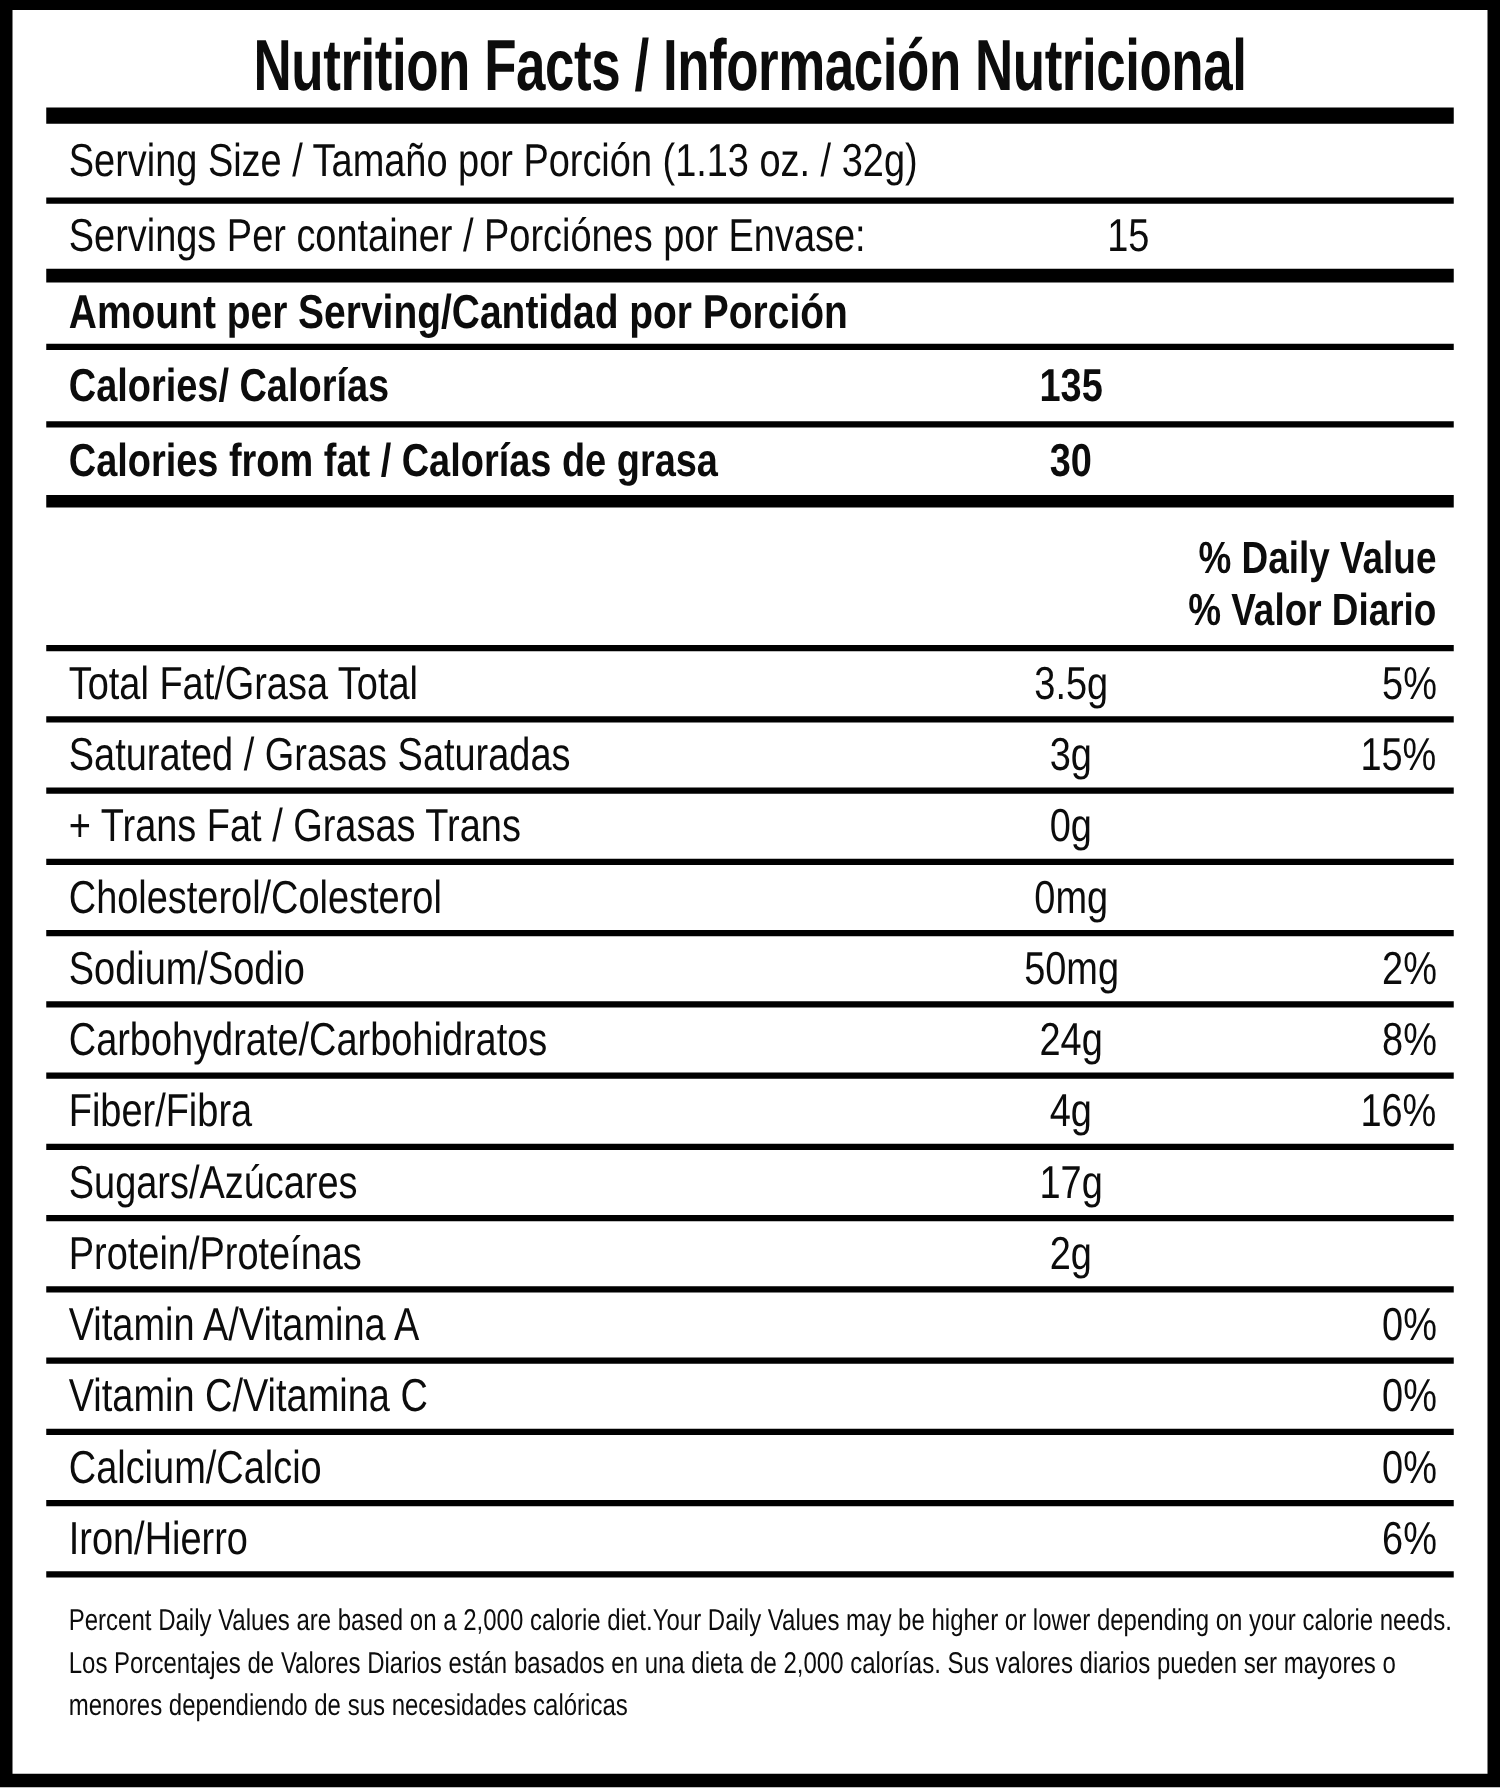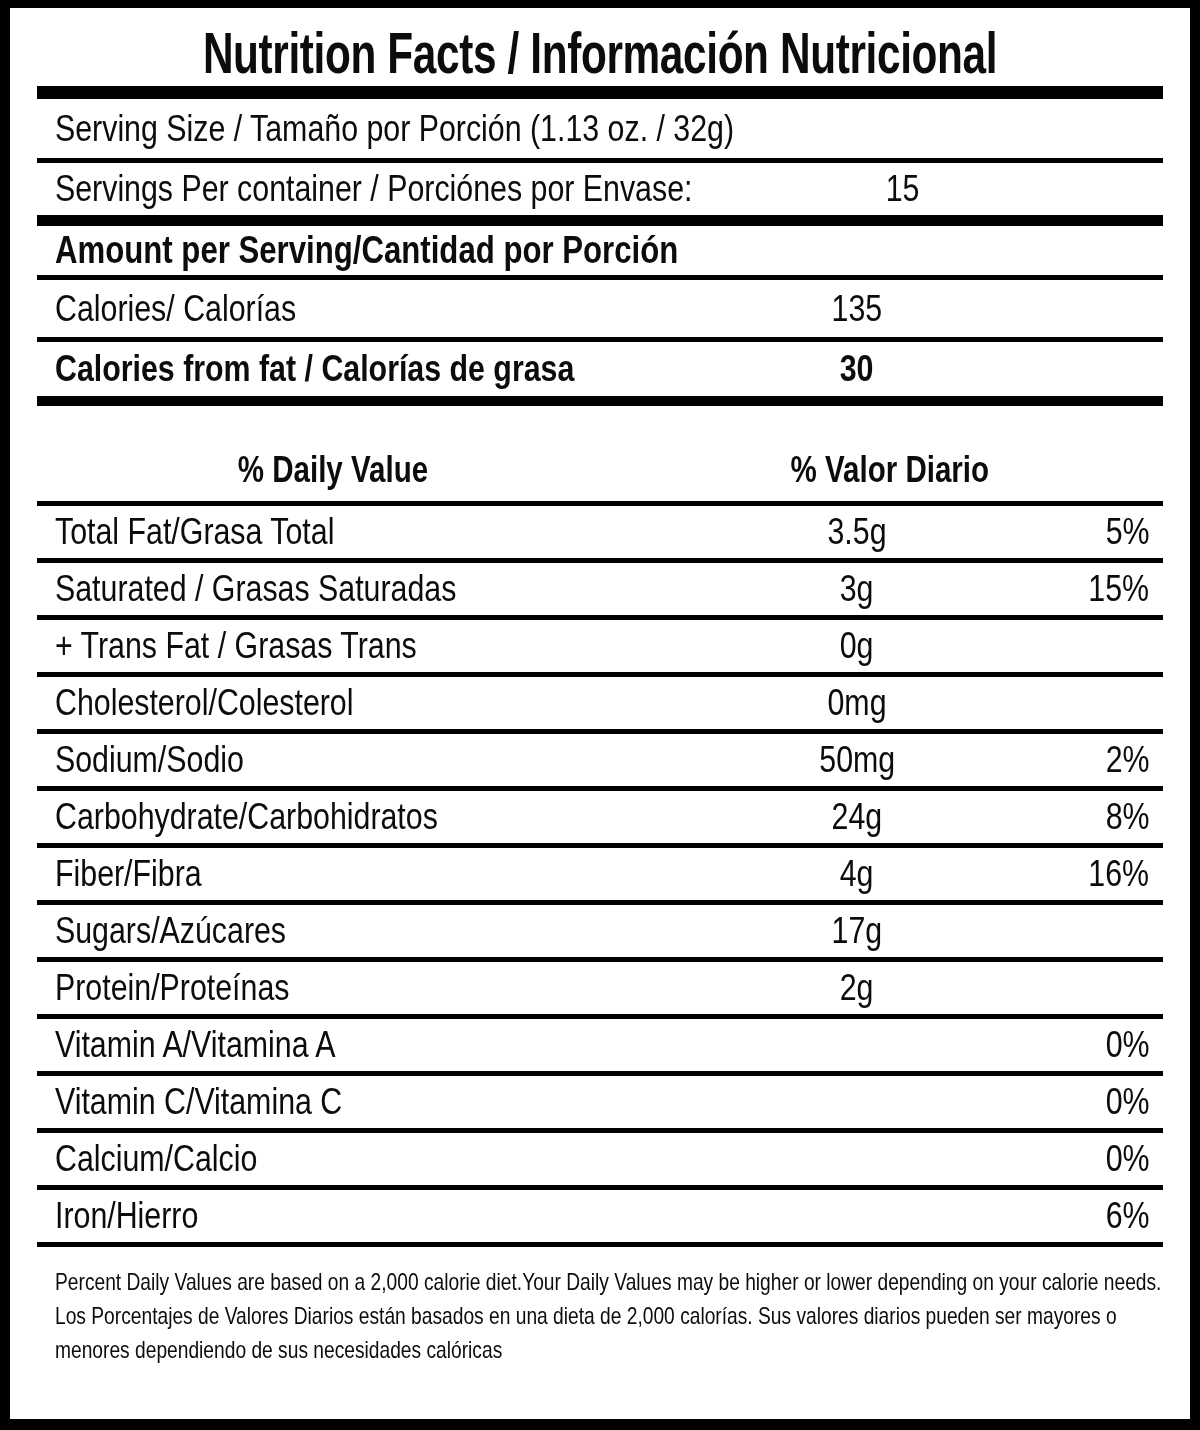--- a/index.html
+++ b/index.html
@@ -53,28 +53,28 @@
   .row-full { display: flex; align-items: center; font-size: 37px; }
   .row-full .cell-label { padding-left: 18px; }
 
   .sep-thin  { border-bottom: 5px solid #000; }
   .sep-thick { border-bottom: 10px solid #000; }
   .sep-xl    { border-bottom: 11px solid #000; }
 
   .h-serving   { height: 59px; }
   .h-servings  { height: 52px; }
   .h-heading   { height: 49px; font-weight: bold; font-size: 38px; }
-  .h-calories  { height: 57px; }
+  .h-calories  { height: 57px; font-weight: bold; }
   .h-calfat    { height: 54px; font-weight: bold; }
   .h-nutrient  { height: 52px; }
 
   .dv-block {
-    height: 100px;
+    height: 115px;
     display: flex;
-    flex-direction: row;
+    flex-direction: column;
     justify-content: space-around;
     align-items: flex-end;
     padding: 19px 14px 10px 0;
     box-sizing: border-box;
     font-size: 36px;
     font-weight: bold;
   }
 
   .footnote {
     padding: 18px 0 0 18px;

